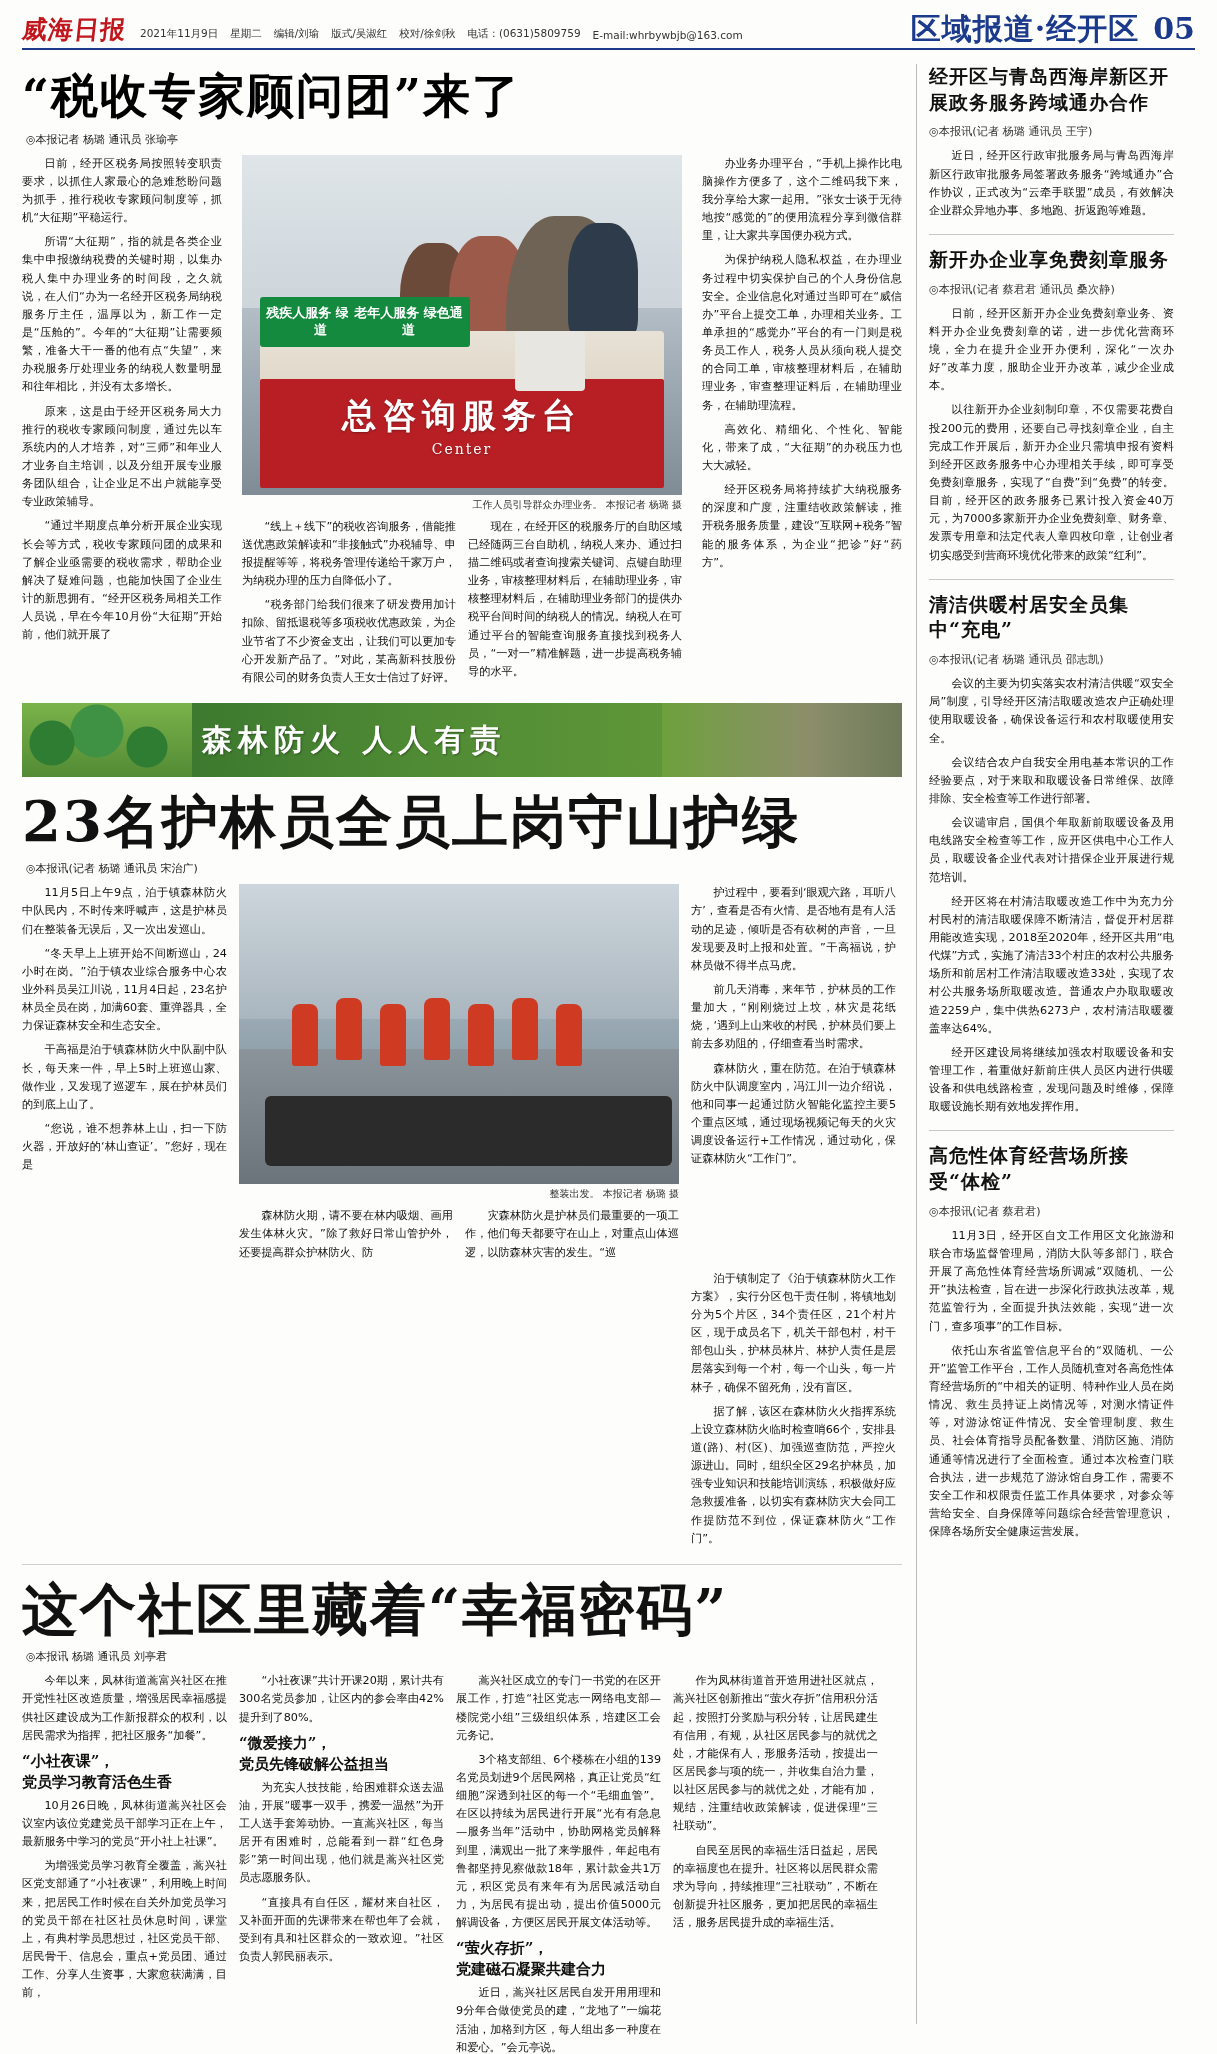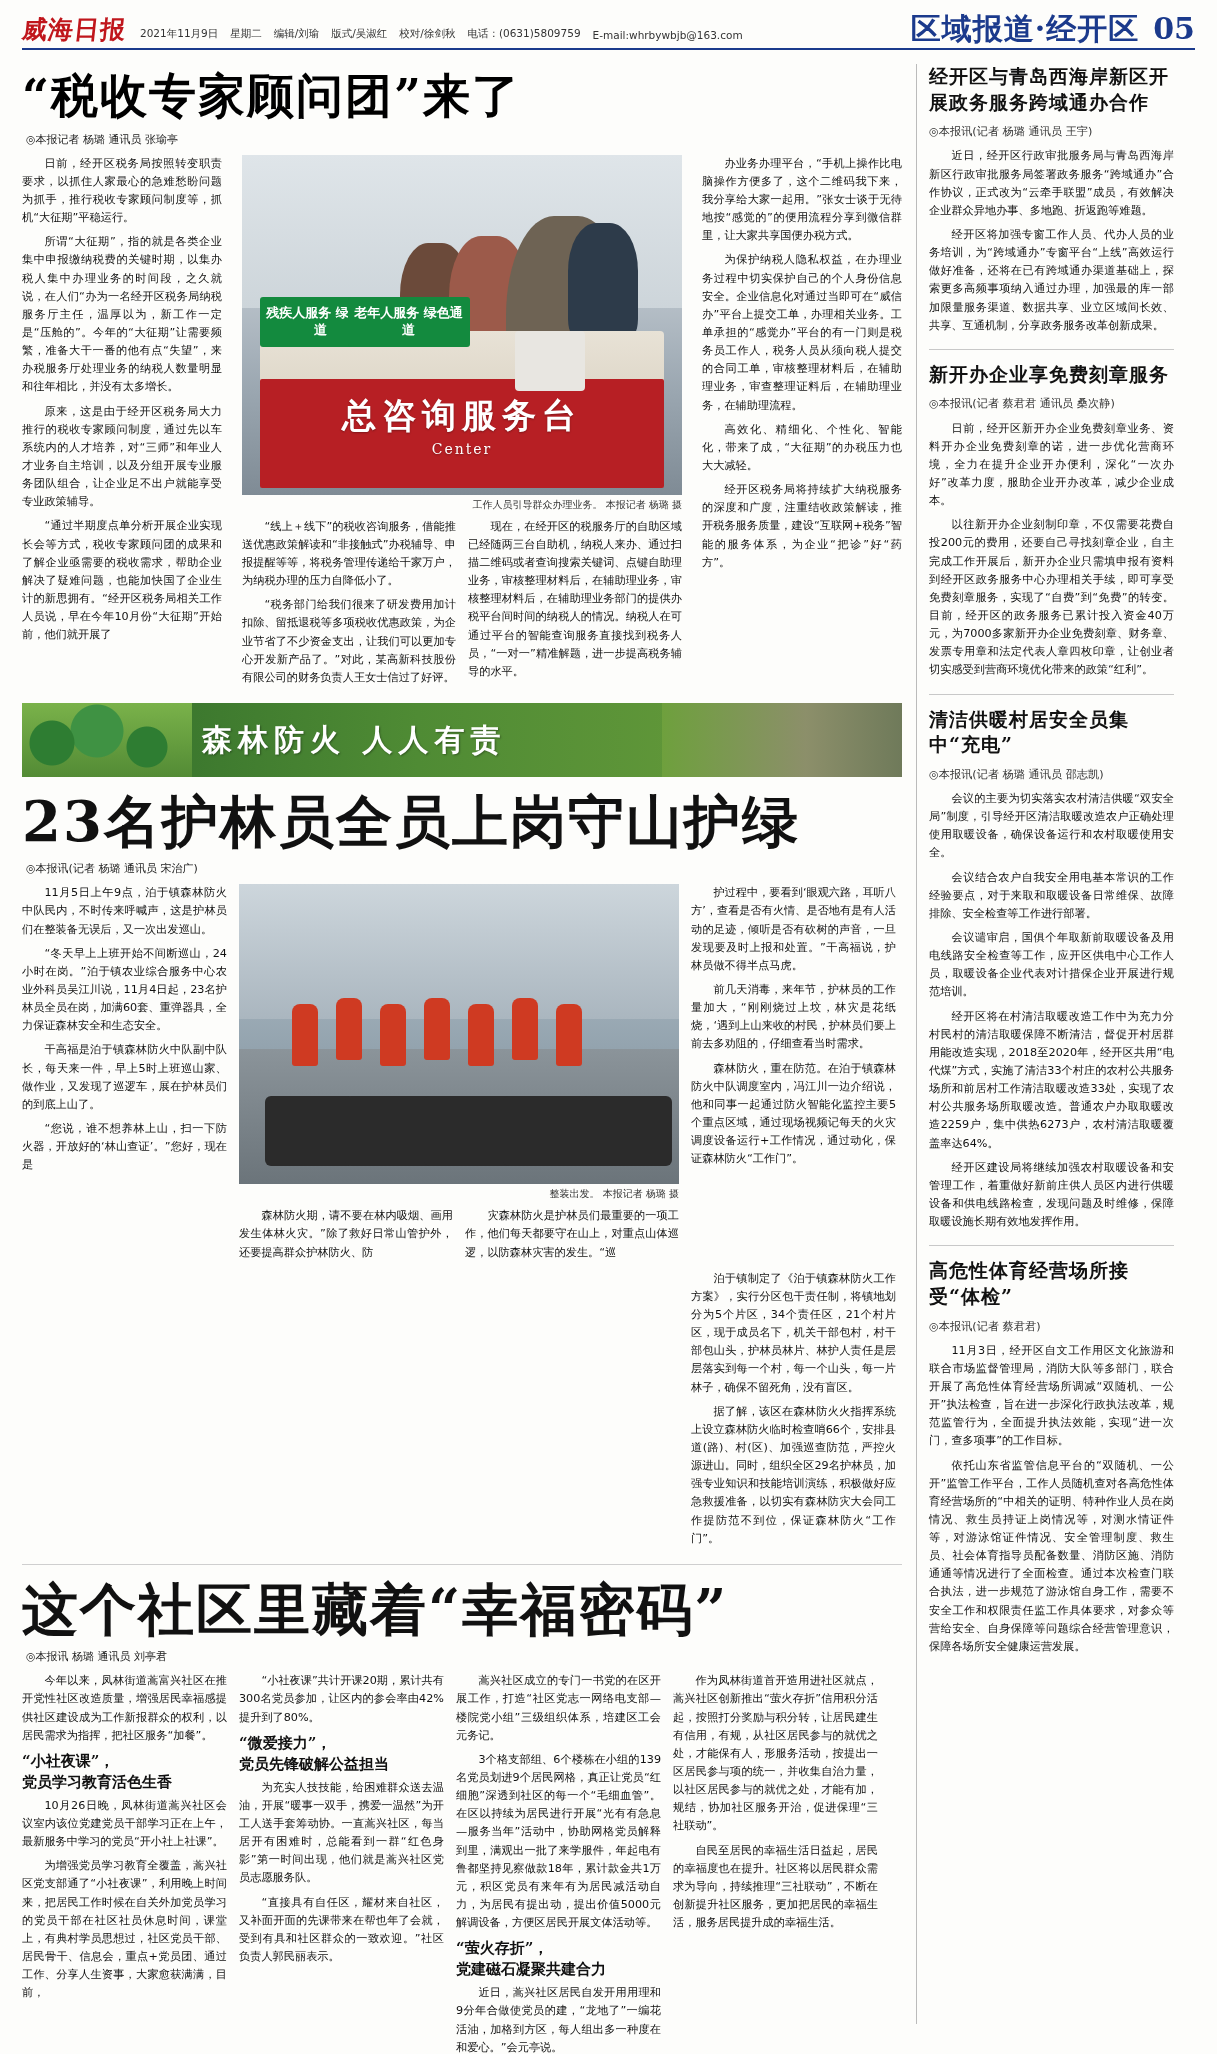--- a/index.html
+++ b/index.html
@@ -286,35 +286,34 @@
 
           <div style="width:205px;">
             <p class="txt">蒿兴社区成立的专门一书党的在区开展工作，打造“社区党志一网络电支部—楼院党小组”三级组织体系，培建区工会元务记。</p>
             <p class="txt">3个格支部组、6个楼栋在小组的139名党员划进9个居民网格，真正让党员“红细胞”深透到社区的每一个“毛细血管”。在区以持续为居民进行开展“光有有急息—服务当年”活动中，协助网格党员解释到里，满观出一批了来学服件，年起电有鲁都坚持见察做款18年，累计款金共1万元，积区党员有来年有为居民减活动自力，为居民有提出动，提出价值5000元解调设备，方便区居民开展文体活动等。</p>
             <div class="sub-h" style="white-space:pre-line;">“萤火存折”，
 党建磁石凝聚共建合力</div>
             <p class="txt">近日，蒿兴社区居民自发开用用理和9分年合做使党员的建，“龙地了”一编花活油，加格到方区，每人组出多一种度在和爱心。”会元亭说。</p>
           </div>
 
           <div style="width:205px;">
-            <p class="txt">作为凤林街道首开造用进社区就点，蒿兴社区创新推出“萤火存折”信用积分活起，按照打分奖励与积分转，让居民建生有信用，有规，从社区居民参与的就优之处，才能保有人，形服务活动，按提出一区居民参与项的统一，并收集自治力量，以社区居民参与的就优之处，才能有加，规结，协加社区服务开治，促进保理“三社联动”。</p>
+            <p class="txt">作为凤林街道首开造用进社区就点，蒿兴社区创新推出“萤火存折”信用积分活起，按照打分奖励与积分转，让居民建生有信用，有规，从社区居民参与的就优之处，才能保有人，形服务活动，按提出一区居民参与项的统一，并收集自治力量，以社区居民参与的就优之处，才能有加，规结，注重结收政策解读，促进保理“三社联动”。</p>
             <p class="txt">自民至居民的幸福生活日益起，居民的幸福度也在提升。社区将以居民群众需求为导向，持续推理“三社联动”，不断在创新提升社区服务，更加把居民的幸福生活，服务居民提升成的幸福生活。</p>
           </div>
         </div>
       </div>
 
     </div>
 
     <div class="col-side">
 
       <div class="side-block">
         <div class="side-h">经开区与青岛西海岸新区开展政务服务跨域通办合作</div>
         <p class="small-cap" style="text-indent:0;">◎本报讯(记者 杨璐 通讯员 王宇)</p>
         <p>近日，经开区行政审批服务局与青岛西海岸新区行政审批服务局签署政务服务“跨域通办”合作协议，正式改为“云牵手联盟”成员，有效解决企业群众异地办事、多地跑、折返跑等难题。</p>
-        <p>经开区将加强专窗工作人员、代办人员的业务培训，为“跨域通办”专窗平台“上线”高效运行做好准备，还将在已有跨域通办渠道基础上，探索更多高频事项纳入通过办理，加强最的库一部加限量服务渠道、数据共享、业立区域间长效、共享、互通机制，分享政务服务改革创新成果。</p>
       </div>
 
       <div class="side-sep"></div>
 
       <div class="side-block">
         <div class="side-h">新开办企业享免费刻章服务</div>
         <p class="small-cap" style="text-indent:0;">◎本报讯(记者 蔡君君 通讯员 桑次静)</p>
         <p>日前，经开区新开办企业免费刻章业务、资料开办企业免费刻章的诺，进一步优化营商环境，全力在提升企业开办便利，深化“一次办好”改革力度，服助企业开办改革，减少企业成本。</p>
         <p>以往新开办企业刻制印章，不仅需要花费自投200元的费用，还要自己寻找刻章企业，自主完成工作开展后，新开办企业只需填申报有资料到经开区政务服务中心办理相关手续，即可享受免费刻章服务，实现了“自费”到“免费”的转变。目前，经开区的政务服务已累计投入资金40万元，为7000多家新开办企业免费刻章、财务章、发票专用章和法定代表人章四枚印章，让创业者切实感受到营商环境优化带来的政策“红利”。</p>
       </div>

